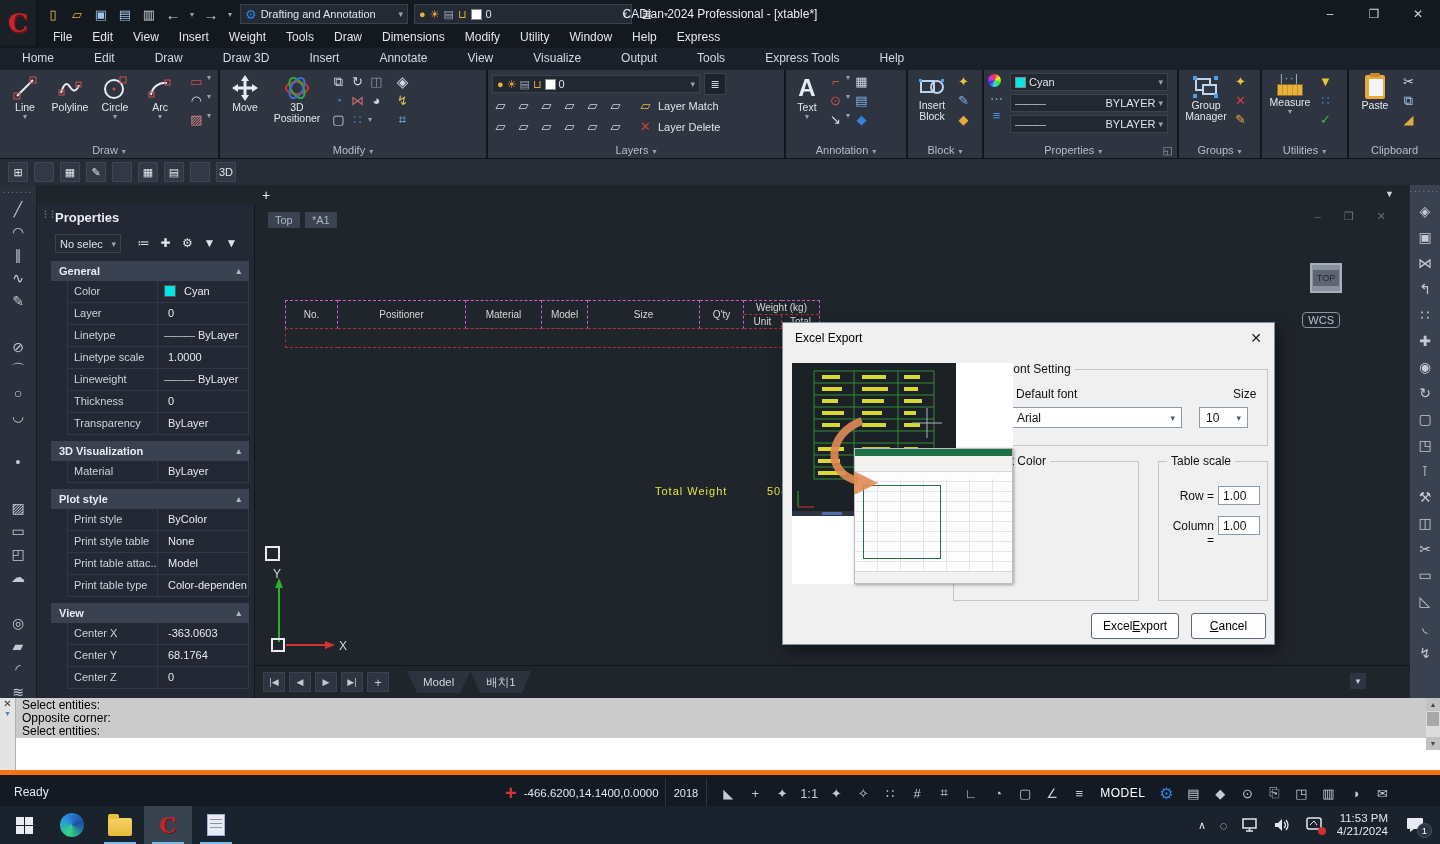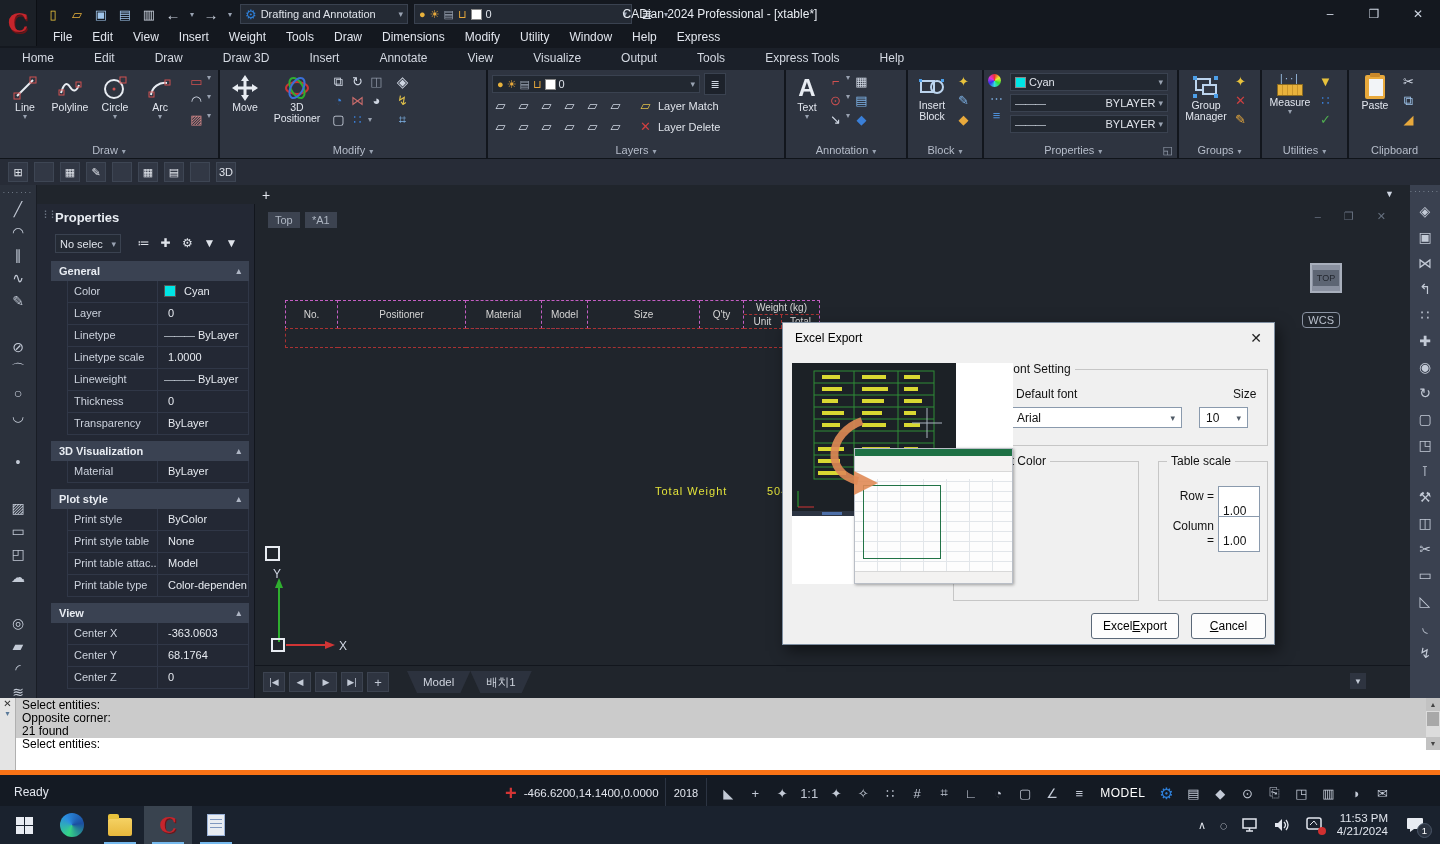--- a/index.html
+++ b/index.html
@@ -100,21 +100,21 @@
 .laytab{height:22px;line-height:22px;padding:0 16px;font-size:11.5px;color:#cfd4de;background:#2c323e;clip-path:polygon(0 0,100% 0,calc(100% - 10px) 100%,10px 100%)}
 .laydown{position:absolute;right:44px;top:7px;width:16px;height:16px;background:#2e3440;color:#c3cad6;font-size:8px;display:flex;align-items:center;justify-content:center}
 
 .dialog{position:absolute;left:782px;top:322px;width:493px;height:323px;background:#f0f0f0;border:1px solid #7e8ea0;box-shadow:4px 6px 14px rgba(0,0,0,.5);z-index:50;color:#111;font-size:12px}
 .dtitle{height:30px;display:flex;align-items:center;padding:0 12px;color:#000}
 .dclose{margin-left:auto;font-size:14px;color:#222}
 .group{position:absolute;border:1px solid #c6c6c6}
 .gtitle{position:absolute;top:-8px;background:#f0f0f0;padding:0 4px}
 .dcombo{position:absolute;height:21px;background:#fff;border:1px solid #8a9aad;display:flex;align-items:center;padding:0 6px;justify-content:space-between}
 .dcombo .car{color:#505a66;font-size:9px}
-.dinput{position:absolute;height:19px;background:#fff;border:1px solid #8a9aad;padding:17px 4px;font-size:12px}
+.dinput{position:absolute;height:19px;background:#fff;border:1px solid #8a9aad;padding:2px 4px;font-size:12px}
 .colorbox{position:absolute;left:218px;top:151px;width:137px;height:114px;background:#fff;border:1px solid #9aa4b0}
 .colorbox .hd{display:flex;height:22px;border-bottom:1px solid #c8c8c8;align-items:center;text-align:center}
 .colorbox .hd span{flex:1}
 .colorbox .hd span:first-child{border-right:1px solid #c8c8c8}
 .crow{display:flex;align-items:center;height:19px;padding-left:8px}
 .crow .cl{width:62px}
 .crow .swb{width:52px;height:13px;background:#000}
 .dbtn{position:absolute;height:26px;background:#fdfdfd;border:1px solid #5a6878;border-radius:3px;display:flex;align-items:center;justify-content:center;font-size:12px;color:#000}
 .preview{position:absolute;left:9px;top:40px;width:221px;height:221px;background:#fff;z-index:5}
 .prev-cad{position:absolute;left:0;top:0;width:164px;height:153px;background:#1c2126;overflow:hidden}
@@ -1068,21 +1068,20 @@
 
   <div class="cmd">
     <div class="cmd-gutter">
       <div style="font-size:10px">✕</div>
       <div style="color:#5a7a9a;font-size:8px">▾</div>
     </div>
     <div class="cmd-hist">
 
     <div>Select entities:</div>
         <div>Opposite corner:</div>
-        <div>21 found</div>
         <div>Select entities:</div>
       </div>
     <div class="cmd-sb">
       <div>▲</div>
       <div class="thumb"></div>
       <div style="position:absolute;bottom:0;width:100%">▼</div>
     </div>
     <div class="cmd-input"></div>
   </div>
 

